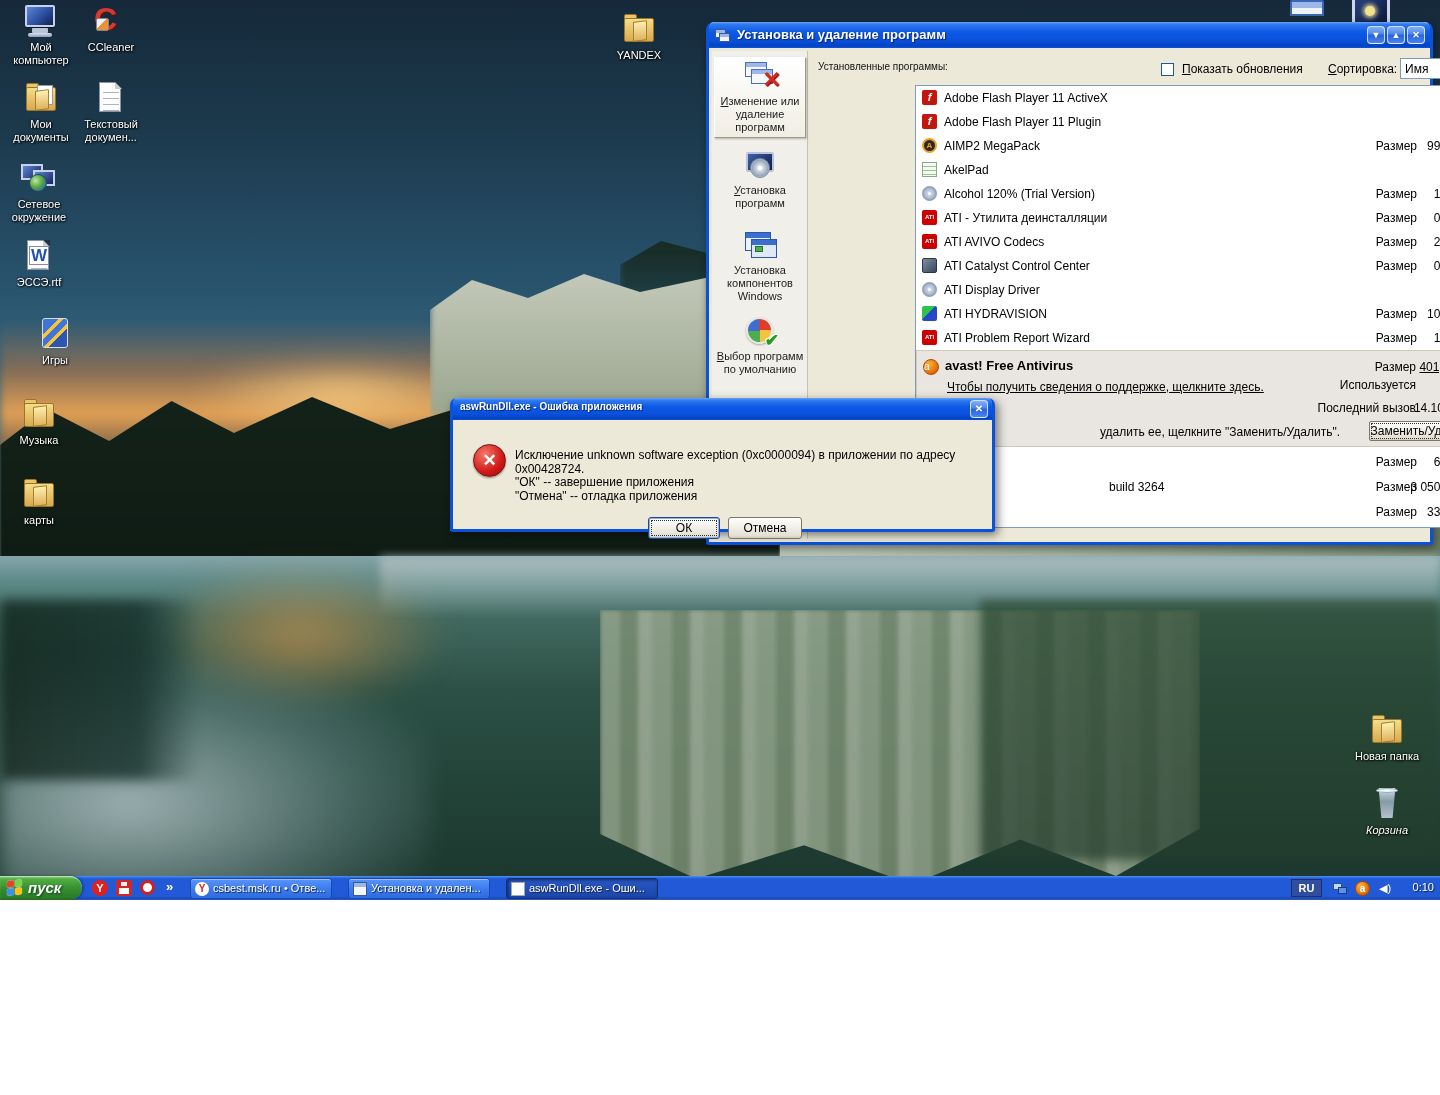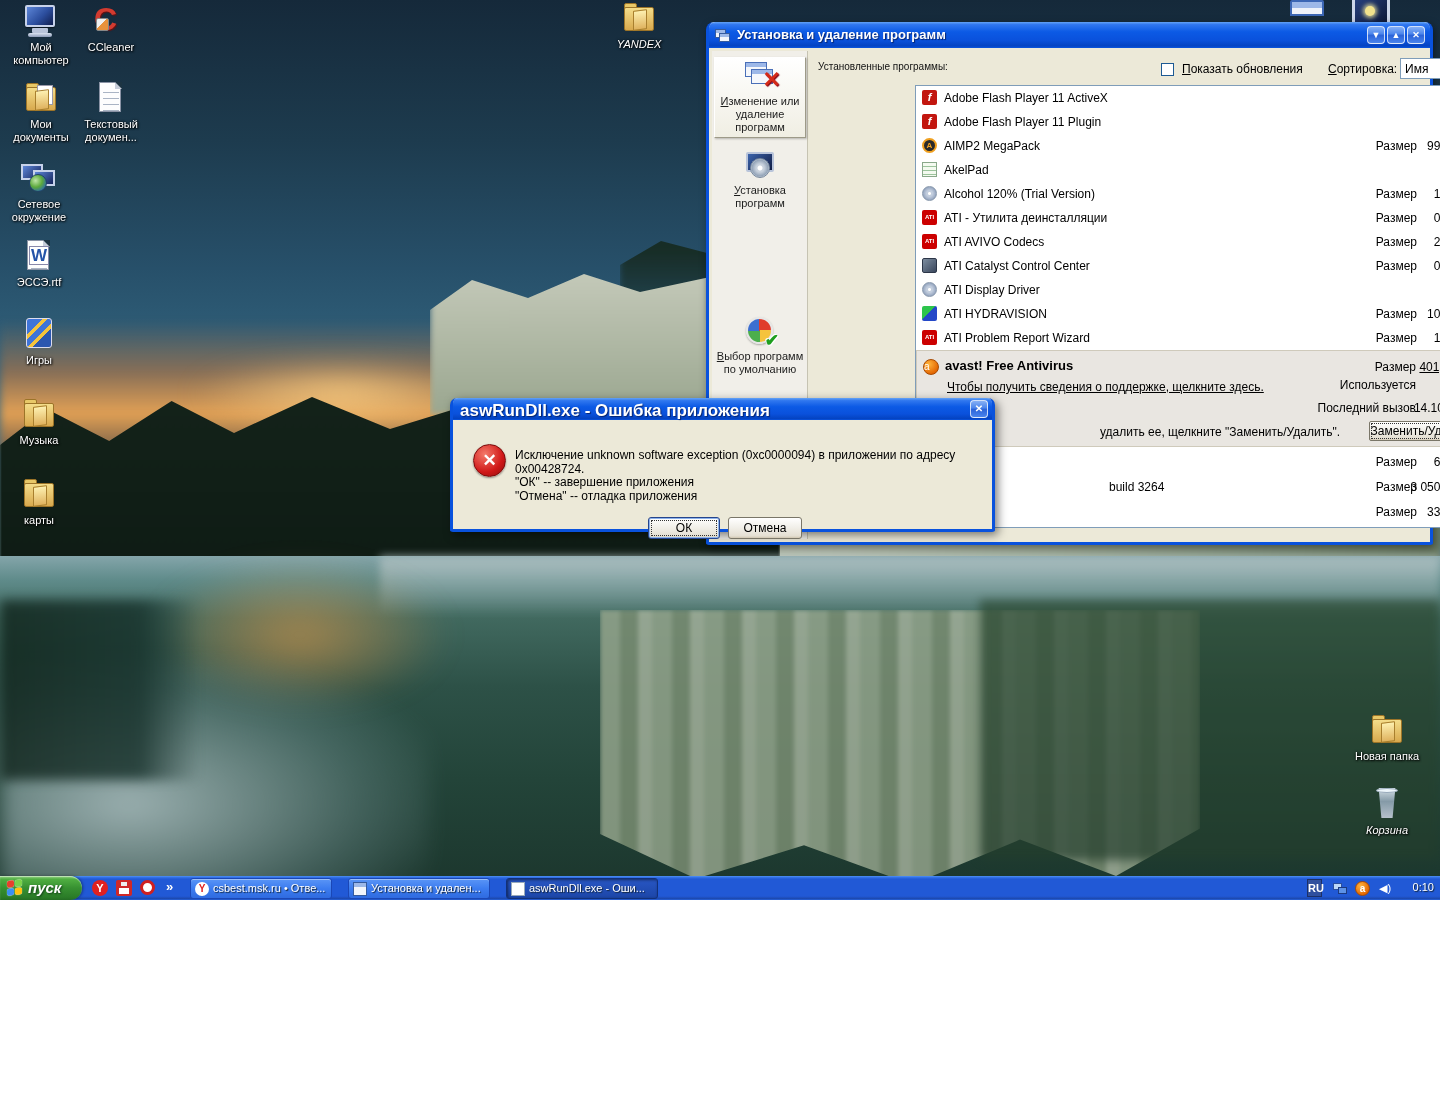--- a/index.html
+++ b/index.html
@@ -149,21 +149,21 @@
     background:linear-gradient(180deg,#fff 0%,#f2f0ea 45%,#e4dfd2 90%,#d6ccb8 100%);
     border:1px solid #7a7668; border-radius:2px; outline:1px dotted #333; outline-offset:-3px; cursor:pointer; }
   .tail { position:absolute; left:0; right:17px; height:24px; font-size:12px; line-height:24px; }
   .tail .frag { position:absolute; left:193px; white-space:nowrap; }
 
   
   .errdlg { position:absolute; left:450px; top:398px; width:545px; height:134px; z-index:20;
     border:3px solid #0952dd; border-top:none; border-radius:7px 7px 3px 3px; background:#ece9d8; box-shadow:3px 3px 10px rgba(0,0,0,.5); }
   .dtitle { height:22px; border-radius:5px 5px 0 0; position:relative;
     background:linear-gradient(180deg,#64a3f5 0%,#3077ef 12%,#0c5ae5 40%,#0a51dc 72%,#0443c2 94%,#0a55e0 100%); }
-  .dtitle .txt { position:absolute; left:7px; top:3px; color:#fff; font-size:17px; font-weight:bold; text-shadow:1px 1px 1px #06246e; }
+  .dtitle .txt { position:absolute; left:7px; top:3px; color:#fff; font-size:10px; font-weight:bold; text-shadow:1px 1px 1px #06246e; }
   .dclose { position:absolute; right:4px; top:2px; width:18px; height:18px; border-radius:4px; border:1px solid rgba(255,255,255,.75);
     background:linear-gradient(180deg,#87b0f4 0%,#4a84ec 45%,#2a62d8 50%,#4a84ec 100%); color:#fff; font-size:10px; font-weight:bold; text-align:center; line-height:16px; cursor:pointer; }
   .dbody { position:relative; height:109px; font-size:12px; }
   .erricon { position:absolute; left:20px; top:24px; width:33px; height:33px; border-radius:50%;
     background:radial-gradient(circle at 35% 30%, #f47a6a, #d01818 60%, #8e0d0d 100%); border:1px solid #7a0a0a;
     color:#fff; font-size:17px; font-weight:bold; text-align:center; line-height:32px; box-shadow:0 1px 2px rgba(0,0,0,.4); }
   .dmsg { position:absolute; left:62px; top:28px; width:470px; }
   .dl1 { position:absolute; left:62px; top:55px; }
   .dl2 { position:absolute; left:62px; top:69px; }
   .dbtn { position:absolute; top:97px; height:22px; font-size:12px; background:linear-gradient(180deg,#fff 0%,#f2f0ea 45%,#e4dfd2 90%,#d0c6b0 100%);
@@ -193,21 +193,21 @@
   .ql-chev { position:absolute; left:78px; top:3px; color:#fff; font-size:13px; font-weight:bold; cursor:pointer; }
   .taskbtn { position:absolute; top:2px; height:21px; width:142px; border-radius:3px; cursor:pointer; color:#fff; font-size:11px;
     background:linear-gradient(180deg,#5a95f6 0%,#3c7cf0 50%,#2f6be0 100%); border:1px solid #1b47b5; box-shadow:inset 0 1px 0 rgba(255,255,255,.4); }
   .taskbtn.active { background:linear-gradient(180deg,#2856c4,#1c46a8); box-shadow:inset 1px 1px 3px rgba(0,0,0,.5); border-color:#123078; }
   .taskbtn .tico { position:absolute; left:4px; top:3px; width:14px; height:14px; }
   .taskbtn .ttxt { position:absolute; left:22px; top:3px; right:4px; white-space:nowrap; overflow:hidden; text-shadow:1px 1px 1px #123; }
   .ti-y { border-radius:50%; background:#fff; color:#e02020; font-weight:bold; font-size:10px; text-align:center; line-height:14px; }
   .ti-win { background:linear-gradient(180deg,#9db8e8 0 4px,#f2f5fb 4px); border:1px solid #345a9e; }
   .ti-doc { background:#fff; border:1px solid #9ab; }
   .tray { position:absolute; right:0; top:0; height:24px; width:160px; }
-  .lang { position:absolute; right:118px; top:3px; width:15px; height:18px; background:#2f4f9e; border:1px solid #1c2f66; color:#fff;
+  .lang { position:absolute; right:118px; top:3px; width:31px; height:18px; background:#2f4f9e; border:1px solid #1c2f66; color:#fff;
     font-size:11px; font-weight:bold; text-align:center; line-height:16px; cursor:pointer; }
   .trico { position:absolute; top:5px; width:15px; height:15px; cursor:pointer; }
   .tr-net { right:92px; } .tr-net .a { position:absolute; left:0; top:2px; width:9px; height:7px; background:#bcd8f8; border:1px solid #2a4f9e; }
   .tr-net .b { position:absolute; left:5px; top:6px; width:9px; height:7px; background:#5c92e8; border:1px solid #1c3a80; }
   .tr-avast { right:70px; border-radius:50%; background:radial-gradient(circle at 35% 30%, #ffb43c, #e26400 75%); border:1px solid #a84a00;
     color:#fff; font-size:10px; font-weight:bold; text-align:center; line-height:13px; }
   .tr-vol { right:46px; color:#fff; font-size:11px; line-height:15px; }
   .clock { position:absolute; right:6px; top:5px; color:#fff; font-size:11px; text-shadow:1px 1px 1px #123; }
 
   .whitepad { width:1440px; height:195px; background:#fff; }
@@ -273,21 +273,21 @@
     <div class="lbl">Сетевое окружение</div>
   </div>
   <div class="dicon" style="left:0px;top:240px;">
     <div class="ic art-doc art-rtf">
         <div class="sheet"></div>
         <div class="fold"></div>
         <span class="w">W</span>
       </div>
     <div class="lbl">ЭССЭ.rtf</div>
   </div>
-  <div class="dicon" style="left:0px;top:318px;">
+  <div class="dicon" style="left:16px;top:318px;">
     <div class="ic art-games">
         <div class="sq"></div>
       </div>
     <div class="lbl">Игры</div>
   </div>
   <div class="dicon" style="left:0px;top:398px;">
     <div class="ic art-folder">
         <div class="tab"></div>
         <div class="back"></div>
         <div class="front"></div>
@@ -296,21 +296,21 @@
   </div>
   <div class="dicon" style="left:0px;top:478px;">
     <div class="ic art-folder">
         <div class="tab"></div>
         <div class="back"></div>
         <div class="front"></div>
       </div>
     <div class="lbl">карты</div>
   </div>
 
-  <div class="dicon" style="left:600px;top:2px;font-style:italic;">
+  <div class="dicon" style="left:600px;top:13px;">
     <div class="ic art-folder">
         <div class="tab"></div>
         <div class="back"></div>
         <div class="front"></div>
       </div>
     <div class="lbl">YANDEX</div>
   </div>
   <div class="dicon" style="left:1348px;top:714px;">
     <div class="ic art-folder">
         <div class="tab"></div>
@@ -356,20 +356,28 @@
               <span class="x">✕</span>
             </div>
           <div class="sb-lbl fl-u">Изменение или удаление программ</div>
         </div>
         <div class="sb-item" style="top:96px;">
           <div class="sbi sbi-install">
               <div class="mon"></div>
               <div class="cd"></div>
             </div>
           <div class="sb-lbl fl-u">Установка программ</div>
+        </div>
+        <div class="sb-item" style="top:176px;">
+          <div class="sbi sbi-wincomp">
+              <div class="w1"></div>
+              <div class="w2"></div>
+              <div class="sq"></div>
+            </div>
+          <div class="sb-lbl">Установка компонентов Windows</div>
         </div>
         <div class="sb-item" style="top:262px;">
           <div class="sbi sbi-default">
               <div class="ball"></div>
               <span class="chk">✔</span>
             </div>
           <div class="sb-lbl fl-u">Выбор программ по умолчанию</div>
         </div>
       </div>
 

